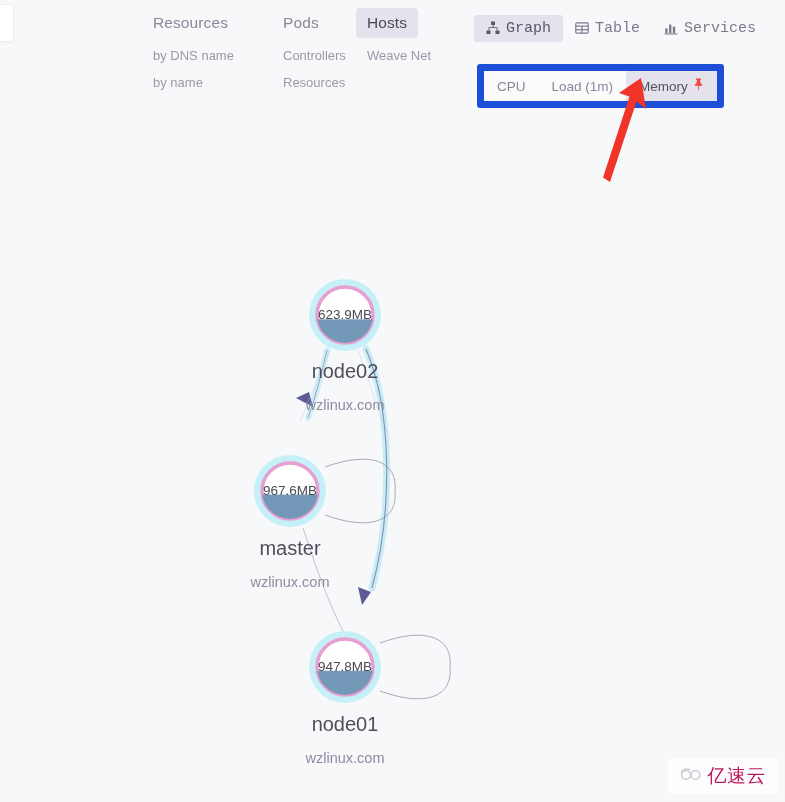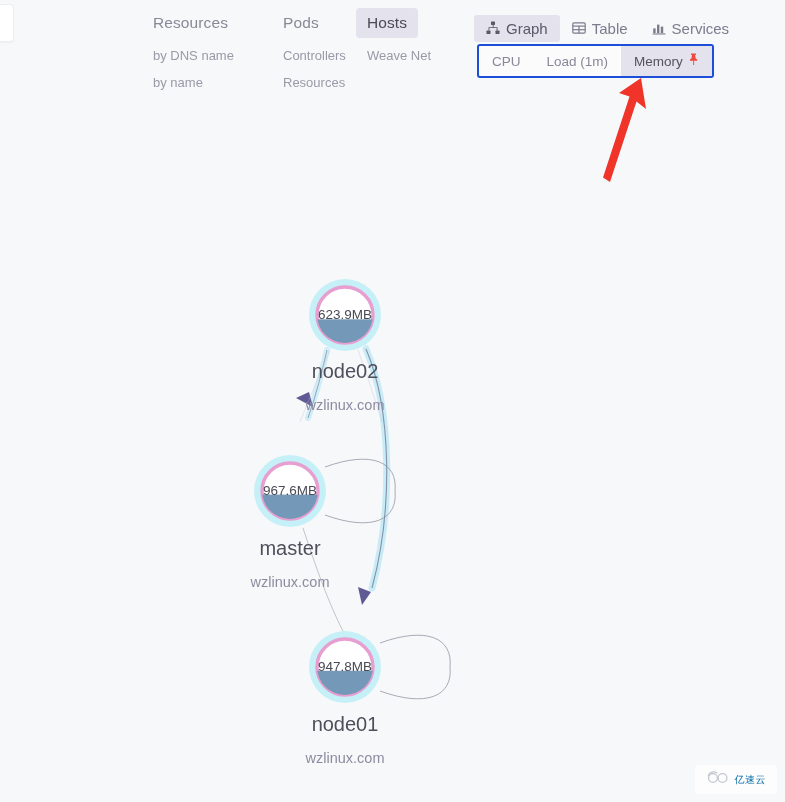--- a/index.html
+++ b/index.html
@@ -31,35 +31,35 @@
   .topo-main.active{background:#e4e2ec;color:#4b4a57;}
   .topo-sub{
     font-size:13px;color:#9b98a8;padding:5px 11px;display:block;
     white-space:nowrap;line-height:17px;
   }
   .topo-sub.first{margin-top:4px;}
 
   
   #view-tabs{
     position:absolute;left:474px;top:14px;height:28px;
-    display:flex;align-items:center;
+    display:flex;align-items:center;font-family:Liberation Mono, monospace;
   }
   .view-tab{
     display:flex;align-items:center;gap:6px;
     font-size:15px;color:#7d7a8c;
     padding:5px 12px;border-radius:3px;white-space:nowrap;
   }
   .view-tab.active{background:#e4e2ec;color:#5a5869;}
   .view-tab svg{display:block;}
 
   
   #metric-bar{
-    position:absolute;left:477px;top:44px;height:30px;
+    position:absolute;left:477px;top:64px;height:30px;
     display:flex;align-items:stretch;
-    background:#fbfbfc;border:2px solid #1d4ed8;border-radius:3px;
+    background:#fbfbfc;border:7px solid #1d4ed8;border-radius:3px;
     overflow:hidden;
   }
   .metric-item{
     display:flex;align-items:center;gap:5px;
     font-size:13.5px;color:#8a8799;
     padding:0 13px;white-space:nowrap;
   }
   .metric-item.active{background:#e4e2ec;color:#55535f;}
   .pin-icon{color:#f0483e;font-size:12px;line-height:1;display:inline-block;transform:translateY(-1px);}
 
@@ -86,21 +86,21 @@
   
   #annotation-arrow{position:absolute;left:596px;top:76px;}
 
   
   #watermark{
     position:absolute;right:8px;bottom:8px;
     display:flex;align-items:center;gap:5px;
     background:rgba(255,255,255,.72);
     padding:5px 11px;border-radius:3px;
   }
-  #watermark .wm-text{font-size:10px;color:#0369a1;letter-spacing:.5px;}
+  #watermark .wm-text{font-size:19px;color:#be185d;letter-spacing:.5px;}
 </style>
 </head>
 <body>
 
 <div id="search-box-stub" placeholder=""></div>
 
 <div id="topology-selector">
 
 
   <div class="topo-col" style="left:116px;">

